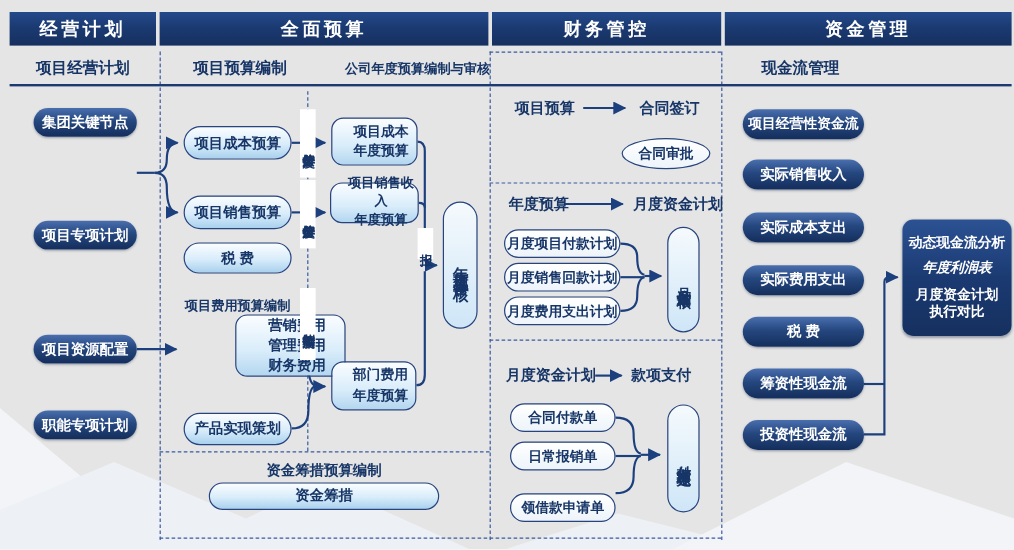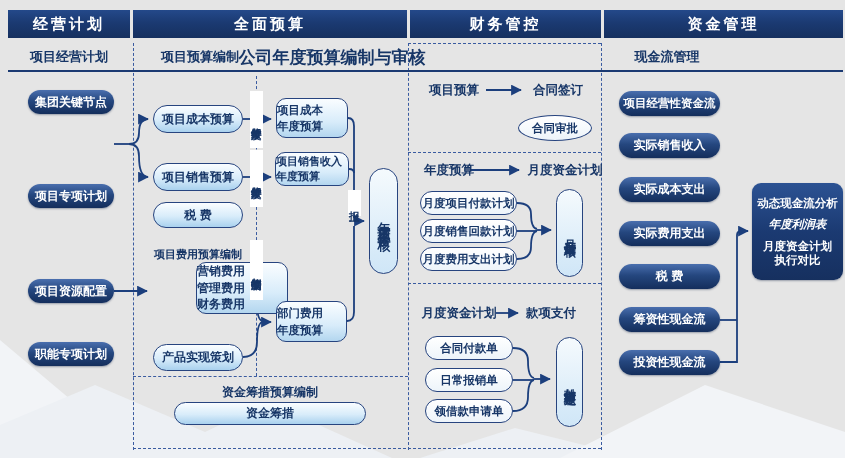--- a/index.html
+++ b/index.html
@@ -28,22 +28,22 @@
   }
   .lpill{
     background:linear-gradient(180deg,#fafdff 0%,#d8ecfa 55%,#a9d1ee 100%);
     border:1.6px solid #27447f;color:#173667;font-weight:bold;font-size:12px;
     border-radius:14px;display:flex;align-items:center;justify-content:center;
     white-space:nowrap;z-index:3;
   }
   .lbox{
     background:linear-gradient(180deg,#fafdff 0%,#d8ecfa 60%,#b3d6ef 100%);
     border:1.6px solid #27447f;color:#173667;font-weight:bold;font-size:12px;
-    border-radius:10px;display:flex;flex-direction:column;align-items:flex-start;
-    justify-content:center;line-height:1.4;z-index:3;text-align:center;
+    border-radius:10px;display:flex;flex-direction:column;align-items:center;
+    justify-content:center;line-height:1.4;z-index:3;text-align:center;padding-left:11px;
   }
   .wbox{
     background:linear-gradient(180deg,#ffffff 0%,#eef4fa 100%);
     border:1.8px solid #27447f;color:#173667;font-weight:bold;font-size:11px;
     border-radius:9px;display:flex;flex-direction:column;align-items:center;
     justify-content:center;line-height:1.35;z-index:3;text-align:center;
   }
   .wpill{
     background:linear-gradient(180deg,#ffffff 0%,#edf4fa 100%);
     border:1.7px solid #27447f;color:#173667;font-weight:bold;font-size:11.5px;
@@ -97,21 +97,21 @@
     <polygon points="560,458 705,385 845,432 845,458" fill="#f2f4f7"></polygon>
   </svg>
 
   <div class="abs hdr" style="left:8px;top:10px;width:122px;height:28px;">经营计划</div>
   <div class="abs hdr" style="left:133px;top:10px;width:274px;height:28px;">全面预算</div>
   <div class="abs hdr" style="left:410px;top:10px;width:191px;height:28px;">财务管控</div>
   <div class="abs hdr" style="left:604px;top:10px;width:239px;height:28px;">资金管理</div>
 
   <div class="abs sub" style="left:8px;top:48px;width:122px;height:18px;">项目经营计划</div>
   <div class="abs sub" style="left:145px;top:48px;width:110px;height:18px;">项目预算编制</div>
-  <div class="abs sub" style="left:258px;top:48px;width:148px;height:18px;font-size:17px;font-family:Liberation Serif, serif;">公司年度预算编制与审核</div>
+  <div class="abs sub" style="left:274px;top:48px;width:148px;height:18px;font-size:11px;font-family:Liberation Serif, serif;">公司年度预算编制与审核</div>
   <div class="abs sub" style="left:612px;top:48px;width:110px;height:18px;">现金流管理</div>
 
   <div class="abs rule" style="left:8px;top:70px;width:835px;height:2px;"></div>
 
   <div class="abs dashv" style="left:133px;top:43px;height:407px;"></div>
   <div class="abs dashv" style="left:256px;top:76px;height:300px;"></div>
   <div class="abs dashv" style="left:408px;top:43px;height:407px;"></div>
   <div class="abs dashv" style="left:601px;top:43px;height:407px;"></div>
   <div class="abs dashh" style="left:408px;top:43px;width:193px;"></div>
   <div class="abs dashh" style="left:408px;top:152px;width:193px;"></div>
@@ -203,21 +203,21 @@
   <div class="abs flowlbl" style="left:524px;top:163px;width:82px;height:14px;">月度资金计划</div>
   <div class="abs wpill" style="left:420px;top:191px;width:97px;height:24px;">月度项目付款计划</div>
   <div class="abs wpill" style="left:420px;top:219px;width:97px;height:24px;">月度销售回款计划</div>
   <div class="abs wpill" style="left:420px;top:247px;width:97px;height:24px;">月度费用支出计划</div>
   <div class="abs vpill" style="left:556px;top:189px;width:27px;height:88px;font-size:12px;letter-spacing:1px;">月度计划审核</div>
 
   <div class="abs flowlbl" style="left:418px;top:306px;width:82px;height:14px;">月度资金计划</div>
   <div class="abs flowlbl" style="left:522px;top:306px;width:58px;height:14px;">款项支付</div>
   <div class="abs wpill" style="left:425px;top:336px;width:88px;height:24px;">合同付款单</div>
   <div class="abs wpill" style="left:425px;top:368px;width:88px;height:24px;">日常报销单</div>
-  <div class="abs wpill" style="left:425px;top:399px;width:88px;height:24px;">领借款申请单</div>
+  <div class="abs wpill" style="left:425px;top:411px;width:88px;height:24px;">领借款申请单</div>
   <div class="abs vpill" style="left:556px;top:337px;width:27px;height:90px;font-size:12px;letter-spacing:1px;">付款审核处理</div>
 
   <div class="abs dpill" style="left:619px;top:91px;width:101px;height:25px;font-size:11.5px;">项目经营性资金流</div>
   <div class="abs dpill" style="left:619px;top:133px;width:101px;height:25px;">实际销售收入</div>
   <div class="abs dpill" style="left:619px;top:177px;width:101px;height:25px;">实际成本支出</div>
   <div class="abs dpill" style="left:619px;top:221px;width:101px;height:25px;">实际费用支出</div>
   <div class="abs dpill" style="left:619px;top:264px;width:101px;height:25px;">税  费</div>
   <div class="abs dpill" style="left:619px;top:307px;width:101px;height:25px;">筹资性现金流</div>
   <div class="abs dpill" style="left:619px;top:350px;width:101px;height:25px;">投资性现金流</div>
 

